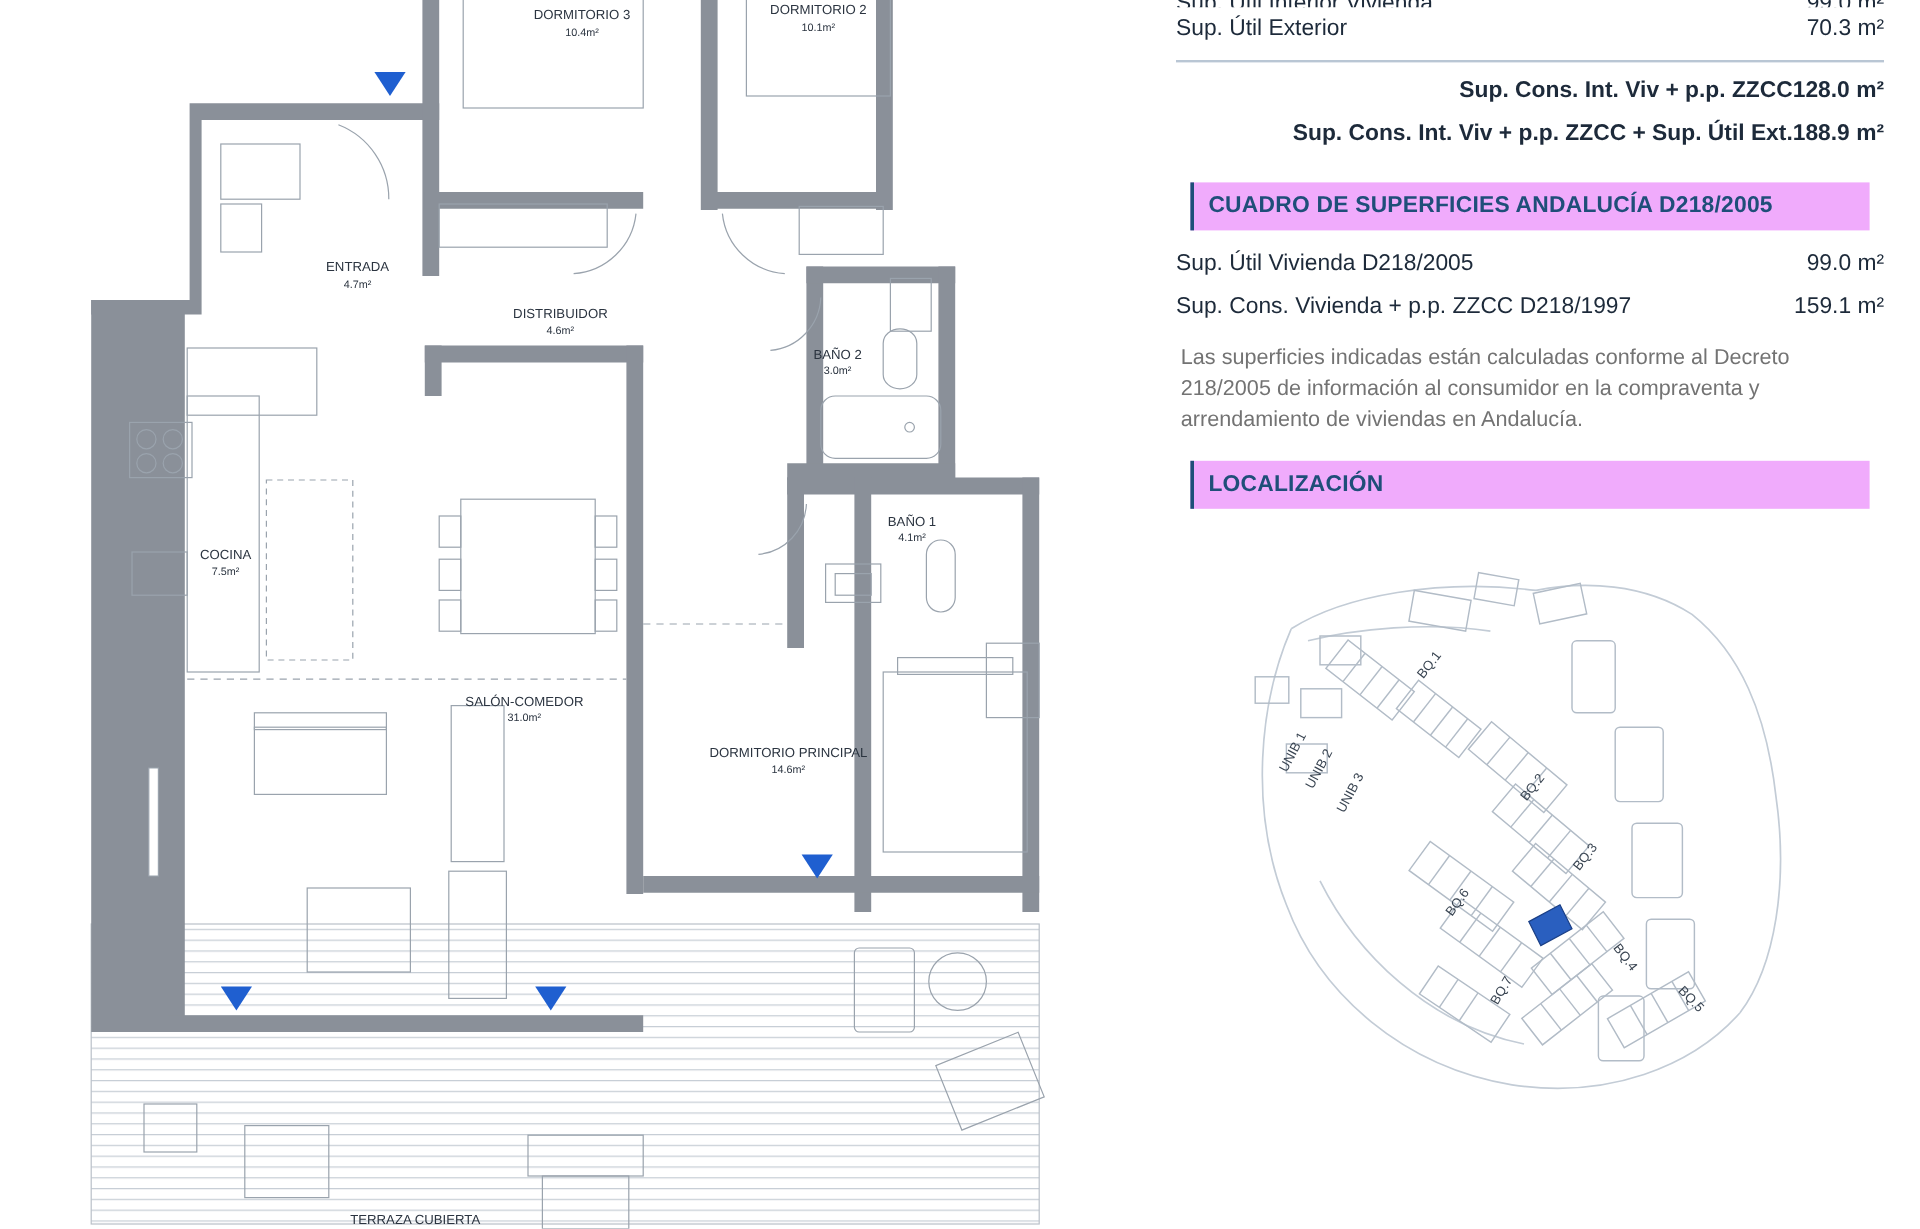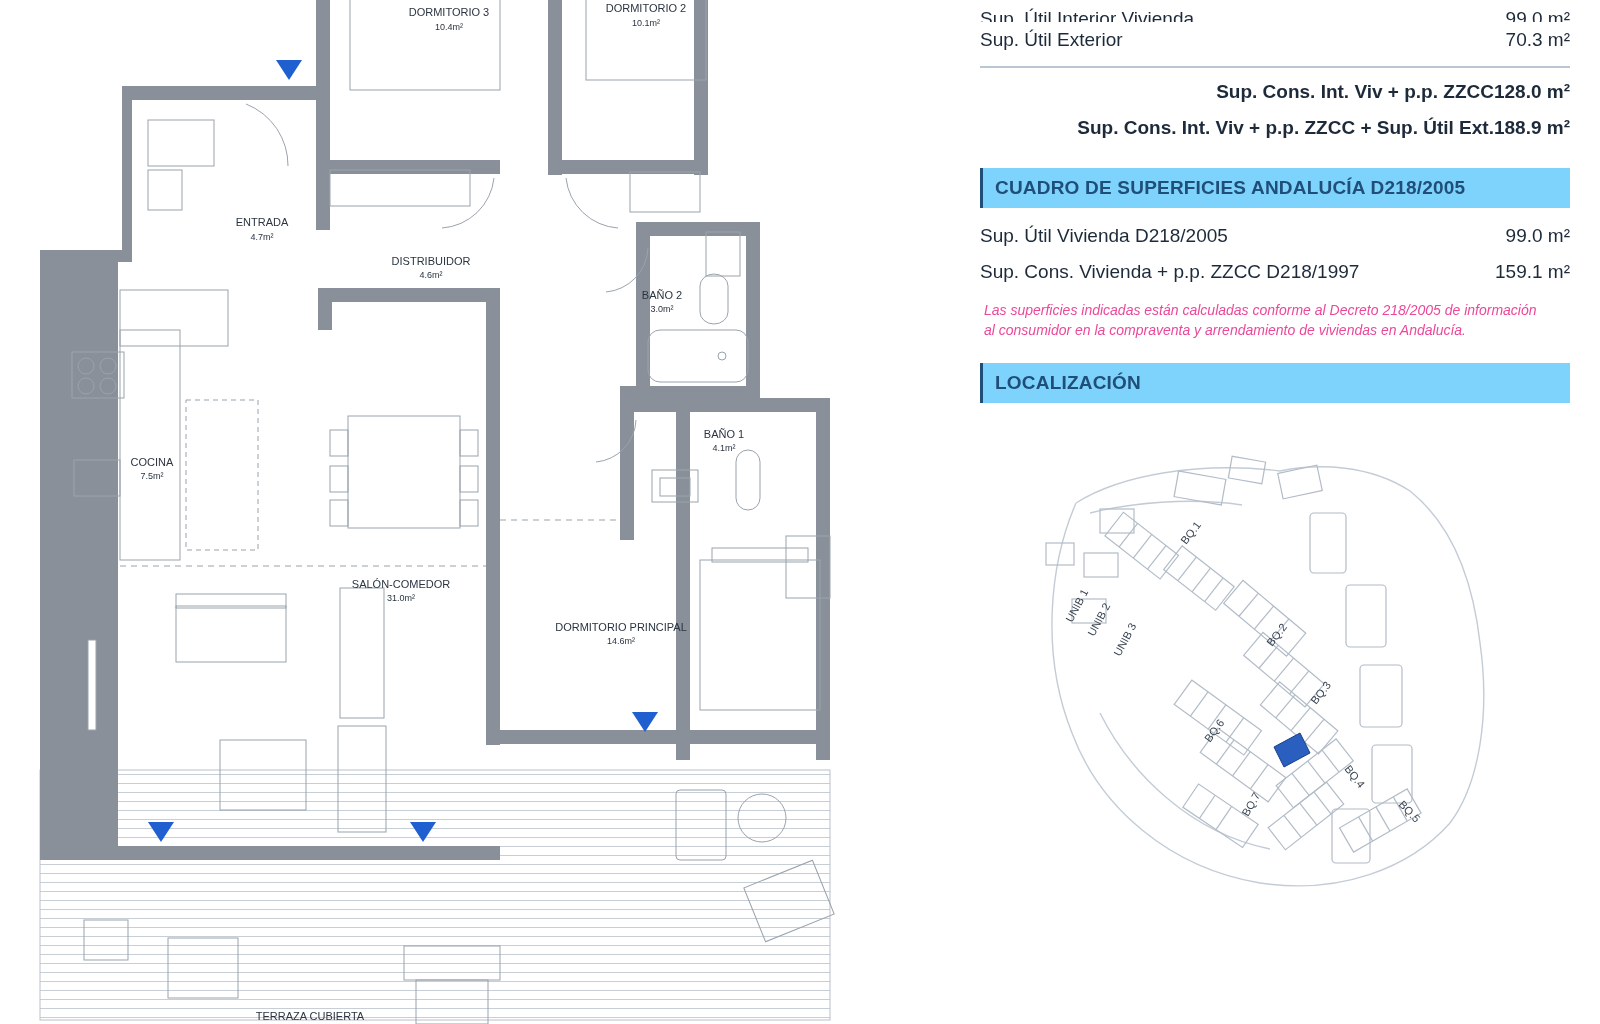--- a/index.html
+++ b/index.html
@@ -8,52 +8,53 @@
     width:1600px; height:1024px; overflow:hidden;
     background:#ffffff;
     font-family:"Liberation Sans", sans-serif;
     color:#1d2a3a;
     position:relative;
   }
   
   #plan {
     position:absolute; left:0; top:0; width:960px; height:1024px;
     background:#ffffff;
+    padding-left:36px;
   }
   #plan svg { display:block; }
 
   
   #panel {
     position:absolute; left:960px; top:0; width:640px; height:1024px;
-    padding:16px 30px 0 20px;
+    padding:0 30px 0 20px;
   }
   .row {
     display:flex; justify-content:space-between; align-items:baseline;
     font-size:19px; padding:7px 0;
   }
   .row .lbl { white-space:nowrap; }
   .row .val { white-space:nowrap; }
   .row.bold { font-weight:bold;justify-content:flex-end; }
   .row.clipped { padding-top:0; margin-top:-8px; overflow:hidden; height:14px;}
   .hr { height:1px; background:#c9d3dd; margin:6px 0 4px; }
   .hr.thick { height:2px; background:#b9c6d4; margin:8px 0 6px; }
 
   .section-title {
-    background:#7dd3fc;
+    background:#f0abfc;
     color:#1f4e79;
     font-weight:bold;
     font-size:19px;
     letter-spacing:.2px;
     padding:9px 12px;
-    margin:22px 0 10px;
+    margin:22px 12px 10px;
     border-left:3px solid #1f4e79;
   }
   .note {
-    font-style:italic; font-size:14px; line-height:1.45;
-    color:#ec4899; margin:10px 0 0 4px; max-width:560px;
+    font-size:18px; line-height:1.45;
+    color:#737373; margin:10px 0 0 4px; max-width:560px;
   }
   #loc-map { margin-top:6px; position:relative; width:590px; height:520px; }
   #loc-map svg { display:block; }
 </style>
 </head>
 <body>
 
 <div id="plan">
 <svg width="960" height="1024" viewBox="0 0 960 1024" xmlns="http://www.w3.org/2000/svg">
   <defs>

